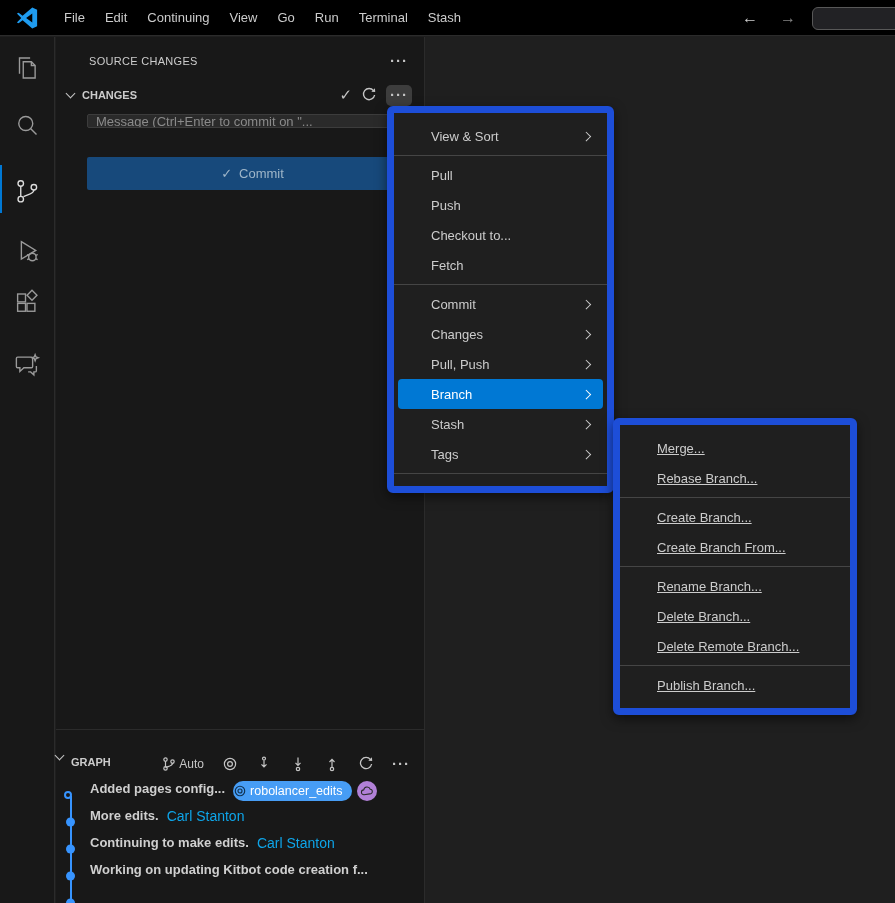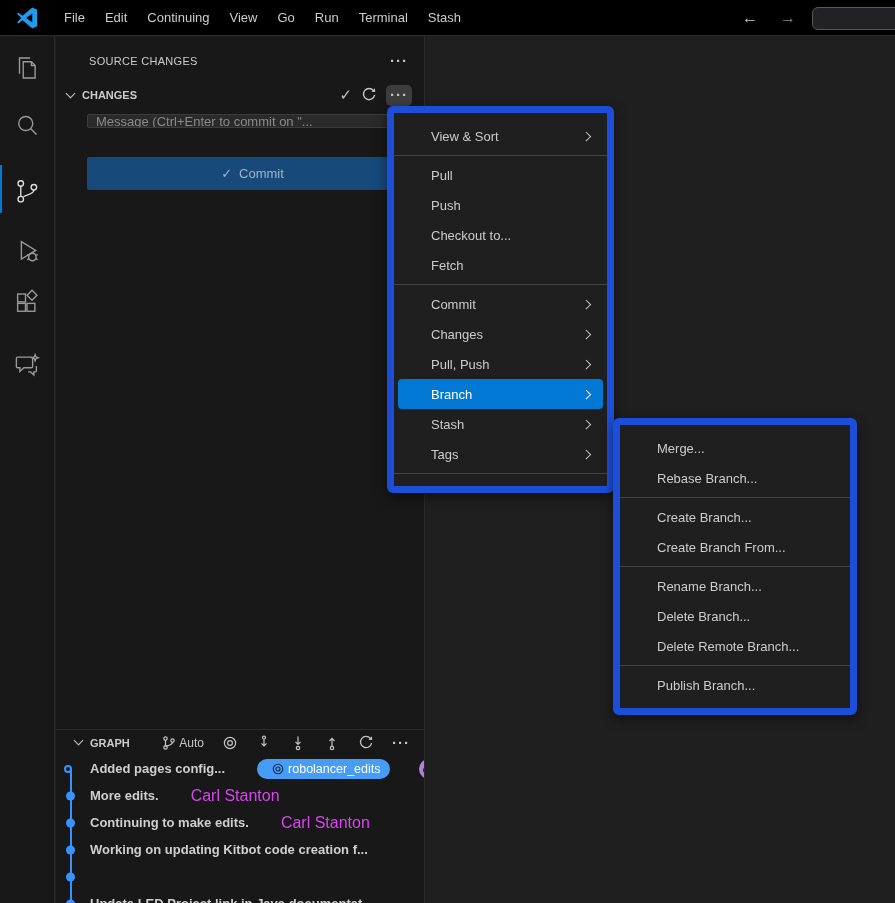--- a/index.html
+++ b/index.html
@@ -75,52 +75,52 @@
   .commit-btn {
     position:absolute; left:31px; top:120px; width:331px; height:33px;
     background:#17497b; border:none; border-radius:2px;
     color:#9fb6c9; font-size:13px; display:flex; align-items:center; justify-content:center; gap:7px;
     font-family:"Liberation Sans", sans-serif;
   }
 
   
   .graph { position:absolute; left:0; top:692px; width:100%; height:174px; border-top:1px solid #2b2b2b; }
   .graph-header {
-    height:25px; display:flex; align-items:center; padding:0 14px 0 19px;
-    font-size:11px; font-weight:bold; color:#cccccc;
+    height:25px; display:flex; align-items:flex-start; padding:0 14px 0 0;
+    font-size:11px; font-weight:bold; color:#cccccc;margin-top:26px;
   }
   .gh-icons { margin-left:auto; display:flex; align-items:center; gap:18px; }
   .gh-auto { display:flex; align-items:center; gap:2px; font-weight:normal; font-size:12px; color:#c5c5c5; }
   .graph-rows { position:relative; }
   .graph-line { position:absolute; left:14px; top:15px; bottom:-20px; width:2px; background:#3794ff; }
-  .g-row { position:relative; height:27px; display:flex; align-items:center; padding-left:34px; white-space:nowrap; overflow:hidden;gap:24px; }
+  .g-row { position:relative; height:27px; display:flex; padding-left:34px; white-space:nowrap; overflow:hidden; }
   .g-node { position:absolute; left:10px; top:50%; transform:translateY(-50%); width:9px; height:9px; border-radius:50%; background:#3794ff; z-index:1; }
   .g-node.open { left:8px; width:8px; height:8px; background:#181818; border:2.6px solid #3794ff; }
   .g-msg { font-size:13px; font-weight:bold; color:#cfcfcf; }
   .g-row:first-child .g-msg { color:#e6e6e6; }
-  .g-author { font-size:16px; color:#d946ef; margin-left:8px; }
+  .g-author { font-size:14px; color:#0ea5e9; margin-left:8px; }
   .g-badge {
     display:inline-flex; align-items:center; gap:3px; margin-left:8px;
     background:#479df5; color:#ffffff; height:20px; border-radius:11px;
-    padding:0 9px 0 14px; font-size:12.5px; flex:none;
+    padding:0 9px 0 0; font-size:12.5px; flex:none;
   }
   .g-badge svg { width:14px; height:14px; display:block; }
   .g-cloud {
     width:20px; height:20px; border-radius:50%; background:#b180d7; margin-left:5px;
     display:inline-flex; align-items:center; justify-content:center; flex:none;
   }
   .g-cloud svg { width:14px; height:14px; display:block; }
 
   
   .menu {
     position:absolute; background:#1f1f1f; border:7px solid #1d4ed8; border-radius:6px;
     padding:8px 0; box-shadow:0 4px 12px rgba(0,0,0,0.5); z-index:10;
   }
   .menu-main { left:387px; top:106px; width:227px; }
-  .menu-sub  { left:613px; top:418px; width:244px; z-index:11; }
+  .menu-sub  { left:613px; top:418px; width:244px; z-index:11;text-decoration:underline; }
   .menu-item {
     height:30px; margin:0 4px; padding:0 11px 0 33px; border-radius:4px;
     display:flex; align-items:center; font-size:13px; color:#cccccc; cursor:default;
   }
   .menu-item.selected { background:#0078d4; color:#ffffff;justify-content:flex-end; }
   .menu-item .chev-right {
     width:6.5px; height:6.5px; border-right:1.4px solid currentColor; border-top:1.4px solid currentColor;
     transform:rotate(45deg); margin-left:auto; margin-right:3px;
   }
   .menu-sep { height:1px; background:#454545; margin:4px 0; }

